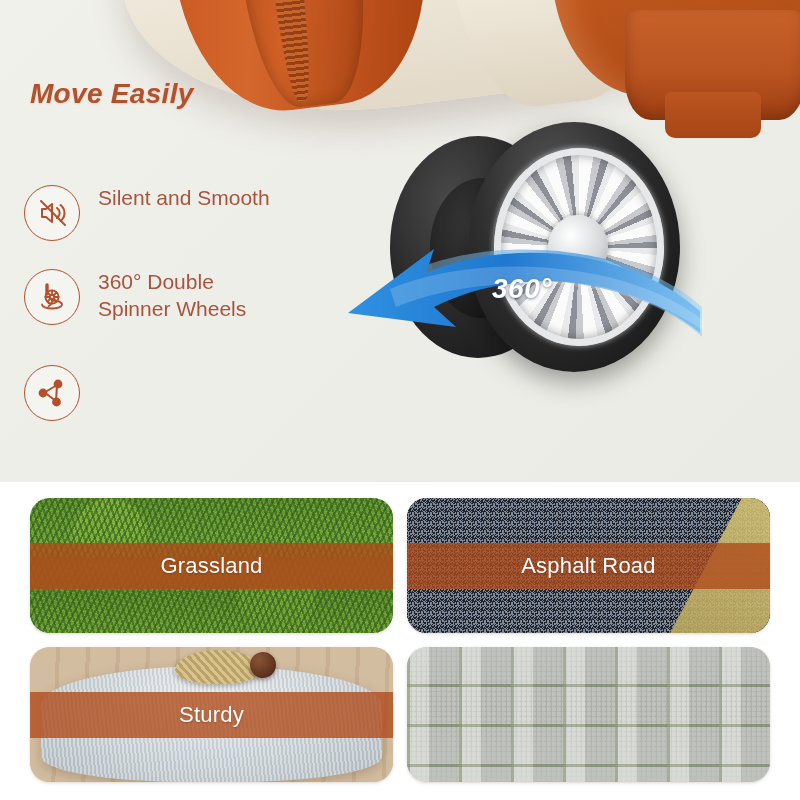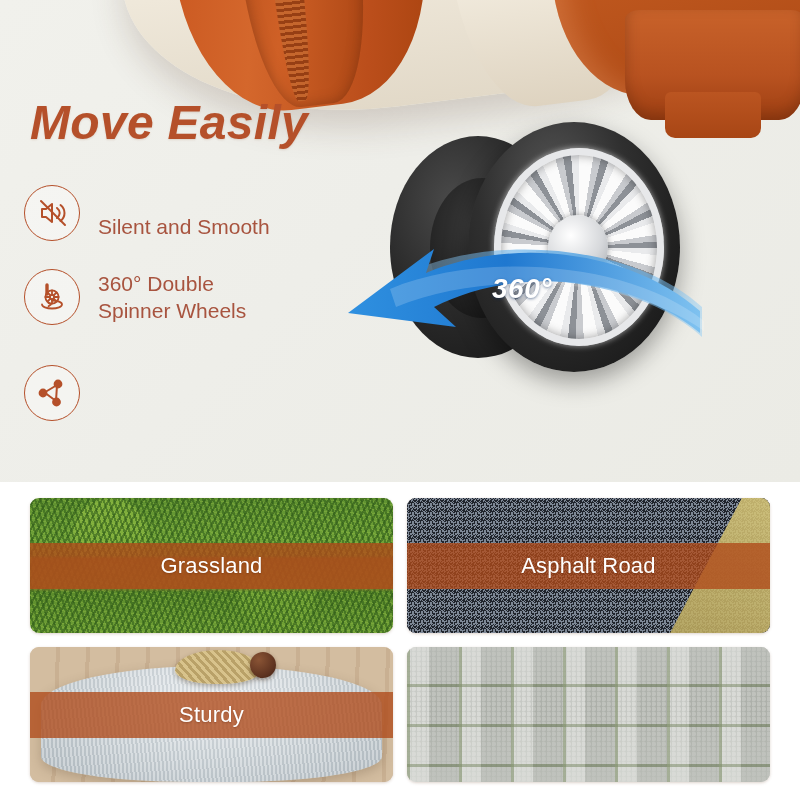--- a/index.html
+++ b/index.html
@@ -113,29 +113,29 @@
   .arrow-360 { position: absolute; left: 330px; top: 215px; width: 380px; height: 150px; }
   .badge-360 {
     position: absolute; left: 162px; top: 58px;
     color: #ffffff; font-size: 28px; font-weight: bold; font-style: italic;
     letter-spacing: .5px; text-shadow: 0 1px 3px rgba(10,40,90,.55);
     white-space: nowrap;
   }
 
   
   .headline {
-    position: absolute; left: 30px; top: 95px;
-    font-size: 48px; font-weight: bold; font-style: italic;
+    position: absolute; left: 30px; top: 78px;
+    font-size: 28px; font-weight: bold; font-style: italic;
     color: #b5502a; letter-spacing: .3px;
     text-shadow: 0 1px 2px rgba(150,90,60,.18);
   }
 
   
   .features { position: absolute; left: 24px; top: 185px; width: 340px; }
-  .feature-row { display: flex; align-items: flex-end; margin-bottom: 28px; }
+  .feature-row { display: flex; align-items: flex-start; margin-bottom: 28px; }
   .feature-row.tall { margin-bottom: 40px; }
   .icon-circle {
     width: 56px; height: 56px; flex: 0 0 56px;
     border: 1.6px solid #b5502a; border-radius: 50%;
     display: flex; align-items: center; justify-content: center;
     background: rgba(255,255,255,.35);
   }
   .feature-label {
     margin-left: 18px;
     font-size: 21px; color: #a8543f; line-height: 1.28;
@@ -146,21 +146,21 @@
   .surfaces {
     position: absolute; left: 0; top: 482px; width: 800px; height: 318px;
     background: #ffffff;
     padding: 16px 30px 18px 30px;
     display: grid;
     grid-template-columns: 1fr 1fr;
     grid-template-rows: 1fr 1fr;
     gap: 14px 14px;
   }
   .panel {
-    position: relative; border-radius: 9px; overflow: hidden;
+    position: relative; border-radius: 20px; overflow: hidden;
     box-shadow: 0 1px 3px rgba(120,80,50,.25);
   }
   .panel-band {
     position: absolute; left: 0; right: 0; top: 50%;
     transform: translateY(-50%);
     height: 46px;
     background: rgba(176,74,26,.78);
     display: flex; align-items: center; justify-content: center;
   }
   .panel-label {

